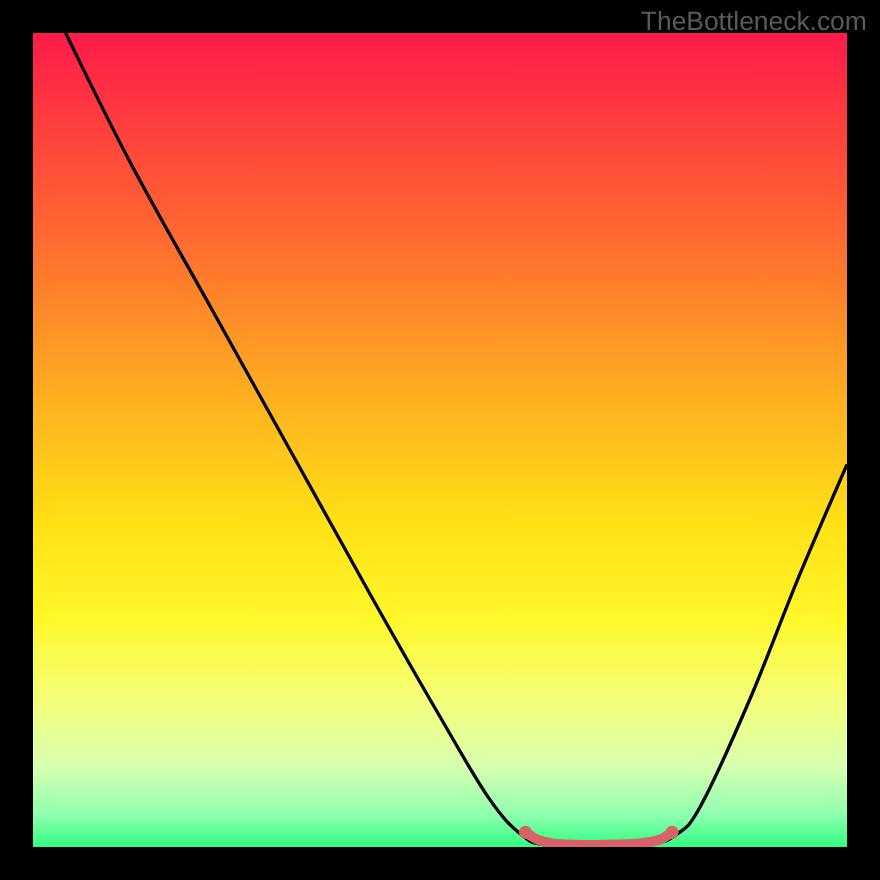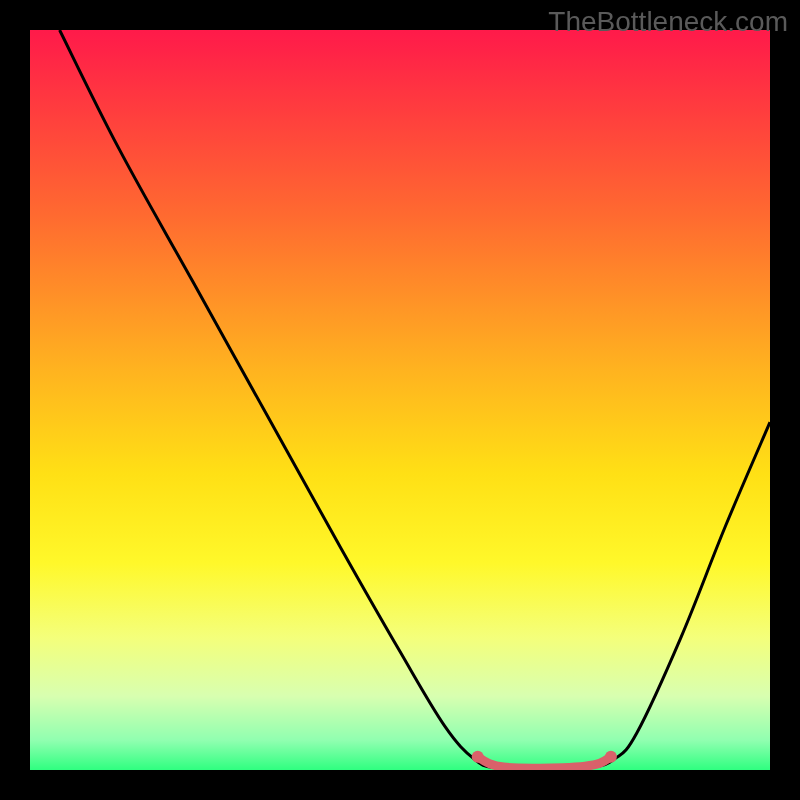--- a/index.html
+++ b/index.html
@@ -9,21 +9,21 @@
     background: #000;
     position: relative;
     overflow: hidden;
     font-family: Arial, sans-serif;
   }
   .watermark {
     position: absolute;
     top: 6px;
     right: 12px;
     color: #5a5a5a;
-    font-size: 28px;
+    font-size: 24px;
     font-weight: 500;
     z-index: 10;
   }
   .plot {
     position: absolute;
     left: 30px;
     top: 30px;
     width: 740px;
     height: 740px;
   }

